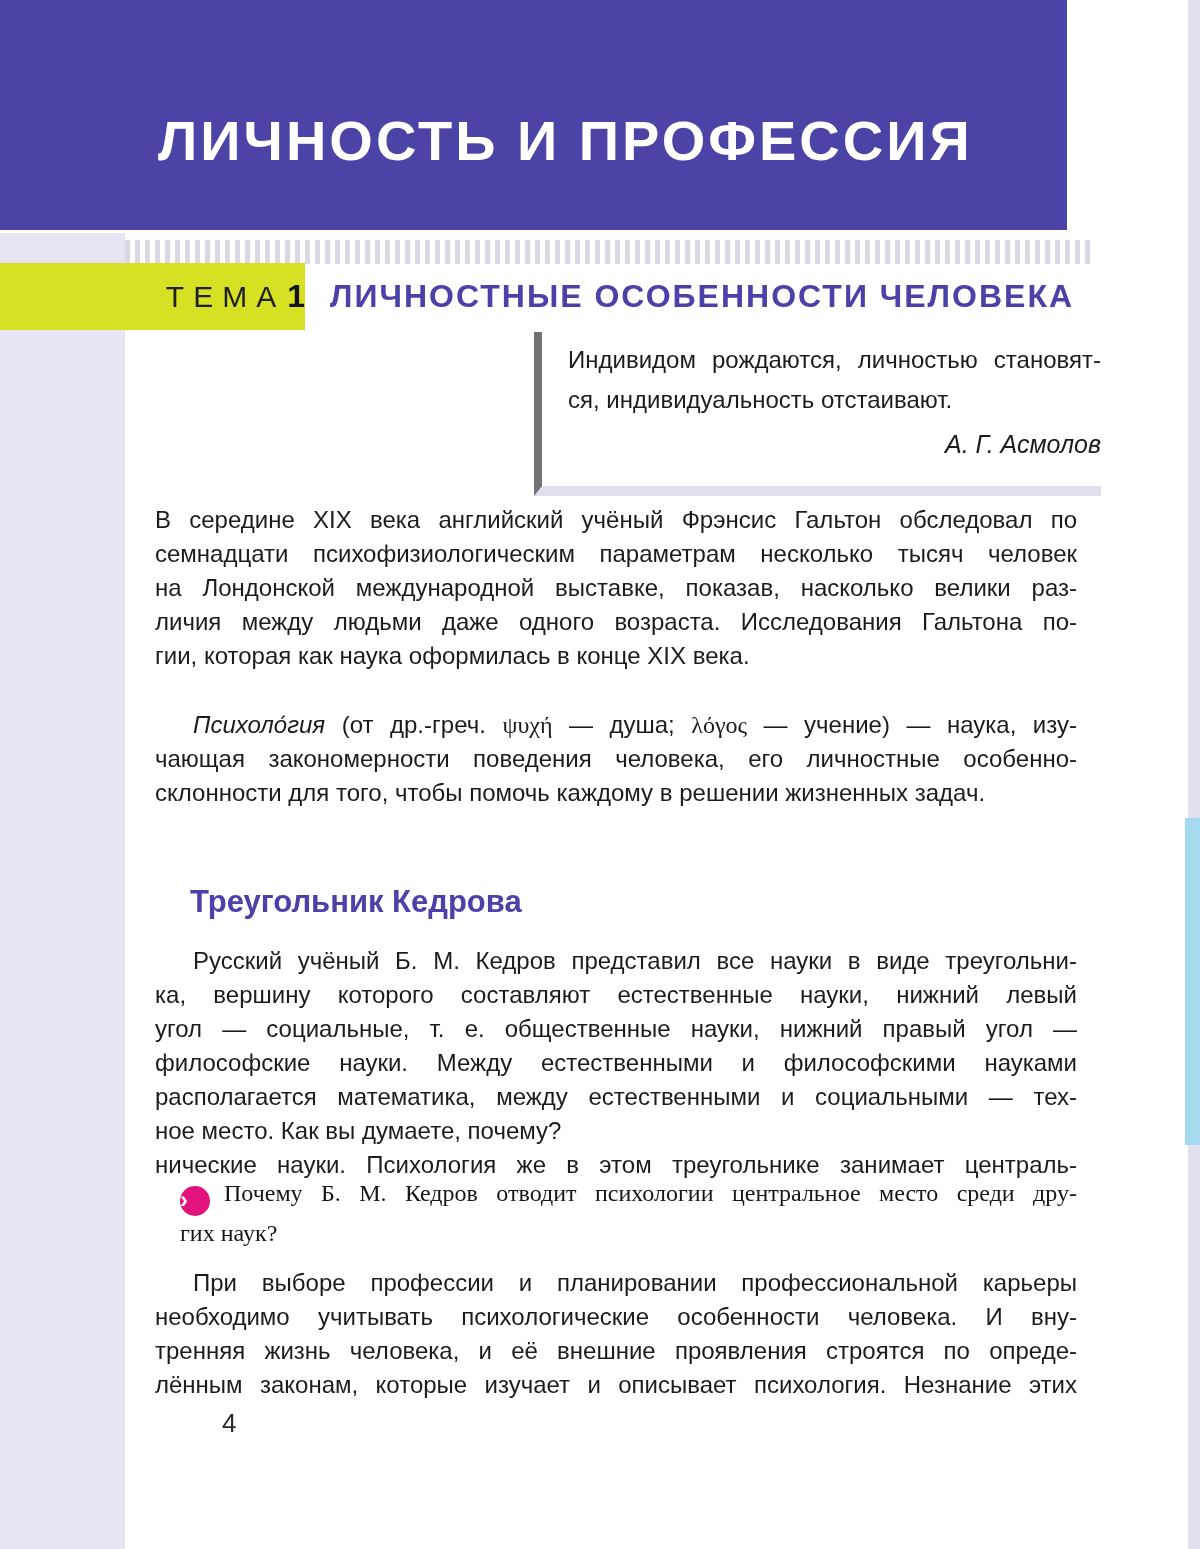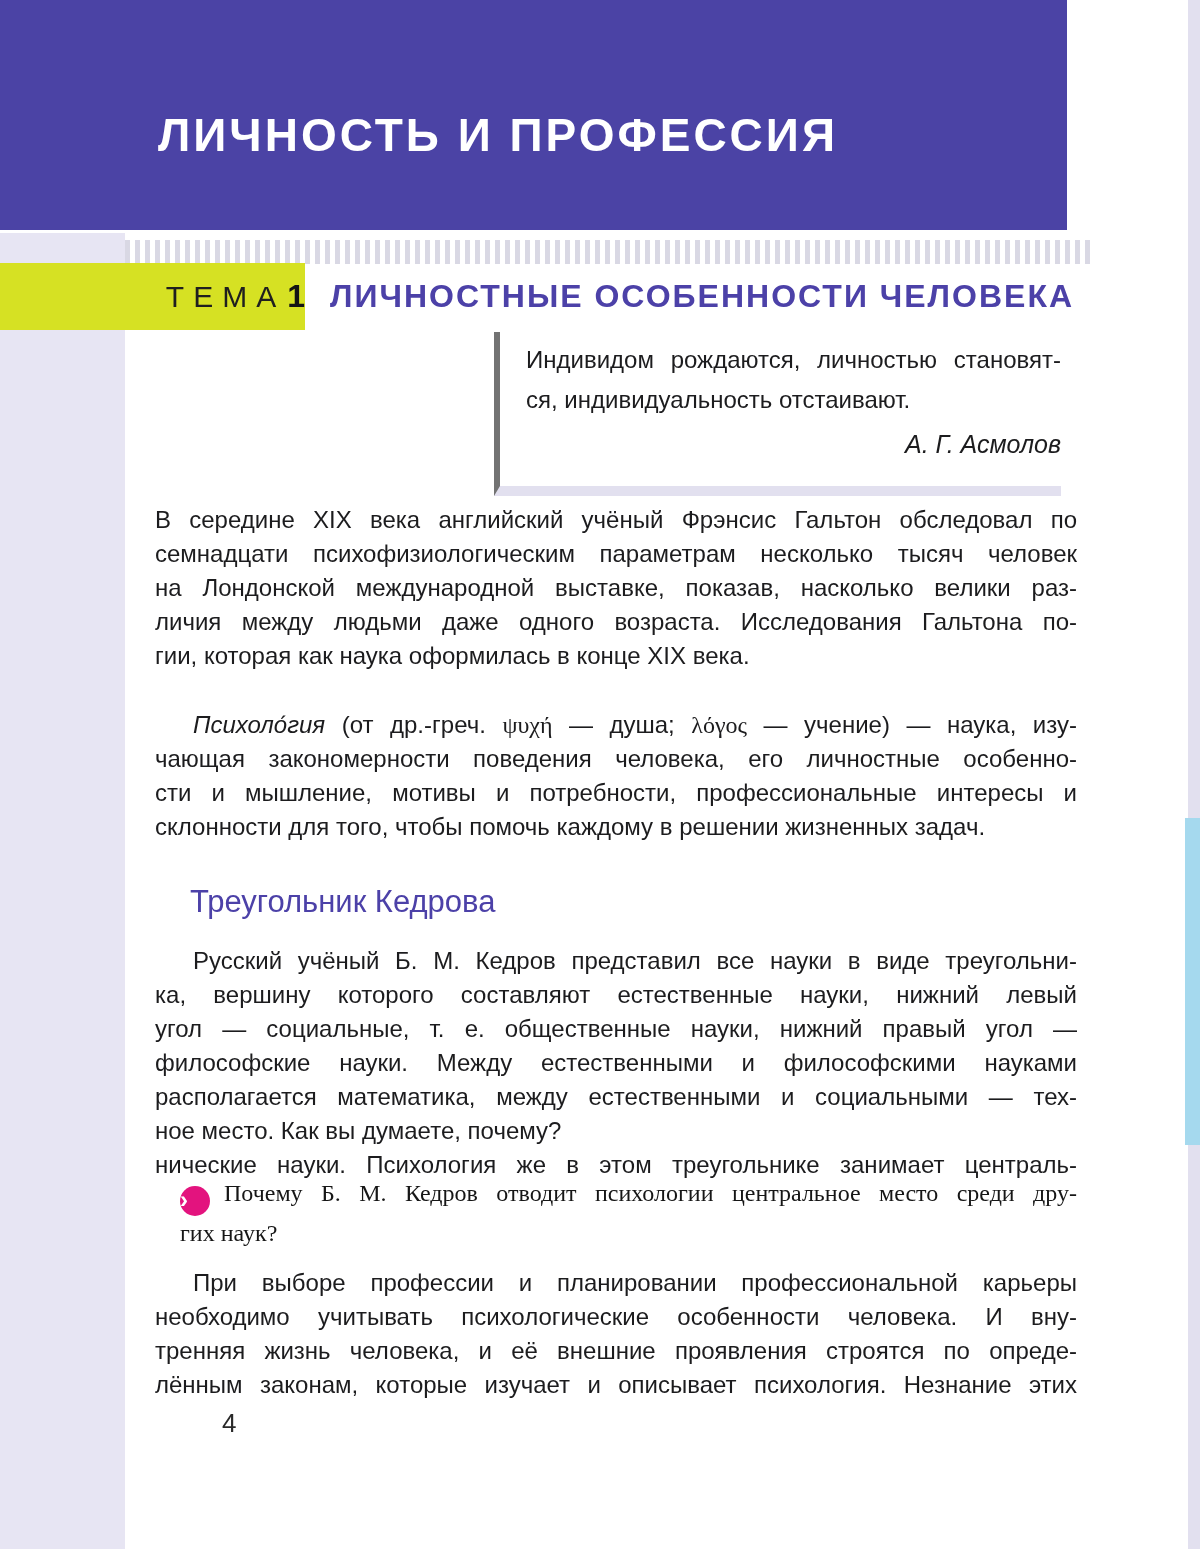--- a/index.html
+++ b/index.html
@@ -11,21 +11,21 @@
     font-family:"Liberation Sans","DejaVu Sans",sans-serif;
     color:#1c1c1e;
   }
   
   .chapter-band{
     position:absolute;left:0;top:0;width:1067px;height:230px;
     background:#4b43a5;
   }
   .chapter-band h1{
     position:absolute;left:158px;top:108px;margin:0;
-    font-size:46px;font-weight:700;letter-spacing:3px;color:#ffffff;
+    font-size:56px;font-weight:700;letter-spacing:3px;color:#ffffff;
     white-space:nowrap;
   }
   .left-rail{
     position:absolute;left:0;top:233px;width:125px;height:1316px;
     background:#e7e5f3;
   }
   .right-strip{
     position:absolute;left:1188px;top:0;width:12px;height:1549px;
     background:#e2e0ef;
   }
@@ -47,23 +47,23 @@
   .tema-label{font-size:30px;font-weight:400;letter-spacing:9px;color:#1f1f1f;}
   .tema-num{font-size:32px;font-weight:800;color:#141414;margin-left:2px;}
   .topic-title{
     position:absolute;left:330px;top:263px;width:750px;height:67px;margin:0;
     display:flex;align-items:center;
     font-size:32px;font-weight:700;letter-spacing:2px;color:#4c41a8;
     white-space:nowrap;
   }
   
   .epigraph{
-    position:absolute;left:494px;top:332px;width:567px;height:164px;
+    position:absolute;left:534px;top:332px;width:567px;height:164px;
     box-sizing:border-box;
-    border-left:6px solid #737373;
+    border-left:8px solid #737373;
     border-bottom:10px solid #e2e0ef;
     padding:8px 0 0 26px;
     font-size:24px;line-height:40px;
   }
   .epi-author{
     text-align:right;font-style:italic;font-size:25px;margin-top:4px;
   }
   
   .para{
     position:absolute;left:155px;width:922px;
@@ -72,21 +72,21 @@
   .jpara .line{text-align:justify;text-align-last:justify;}
   .jpara .line.last{text-align:right;text-align-last:left;}
   .jpara.cont .line.last{text-align:justify;text-align-last:justify;}
   .jpara.indent .line:first-child,.line.ind{text-indent:38px;}
   .p-galton{top:503px;}
   .p-def{top:708px;}
   .term{font-style:italic;}
   .greek{font-family:"Liberation Serif","DejaVu Serif",serif;}
   .section-heading{
     position:absolute;left:190px;top:884px;margin:0;
-    font-size:31px;font-weight:400;color:#4c41a8;white-space:nowrap;
+    font-size:31px;font-weight:700;color:#4c41a8;white-space:nowrap;
   }
   .p-kedrov{top:944px;}
   
   .question{
     position:absolute;left:180px;top:1176px;width:897px;
     font-family:"Liberation Serif","DejaVu Serif",serif;
     font-size:24px;line-height:35px;color:#161616;
   }
   .q-icon{
     display:inline-block;width:30px;height:30px;border-radius:50%;
@@ -134,21 +134,20 @@
       <div class="line">семнадцати психофизиологическим параметрам несколько тысяч человек</div>
       <div class="line">на Лондонской международной выставке, показав, насколько велики раз-</div>
       <div class="line">личия между людьми даже одного возраста. Исследования Гальтона по-</div>
       <div class="line last">гии, которая как наука оформилась в конце XIX века.</div>
     </div>
 
   <div class="para jpara p-def">
     <div class="line ind"><span class="term">Психоло́гия</span><span> (от др.-греч. </span><span class="greek">ψυχή</span><span> — душа; </span><span class="greek">λόγος</span><span> — учение) — наука, изу-</span></div>
     <div class="jpara">
         <div class="line">чающая закономерности поведения человека, его личностные особенно-</div>
-        <div class="line">сти и мышление, мотивы и потребности, профессиональные интересы и</div>
         <div class="line last">склонности для того, чтобы помочь каждому в решении жизненных задач.</div>
       </div>
   </div>
 
   <h3 class="section-heading">Треугольник Кедрова</h3>
 
   <div class="para jpara indent p-kedrov">
       <div class="line">Русский учёный Б. М. Кедров представил все науки в виде треугольни-</div>
       <div class="line">ка, вершину которого составляют естественные науки, нижний левый</div>
       <div class="line">угол — социальные, т. е. общественные науки, нижний правый угол —</div>

